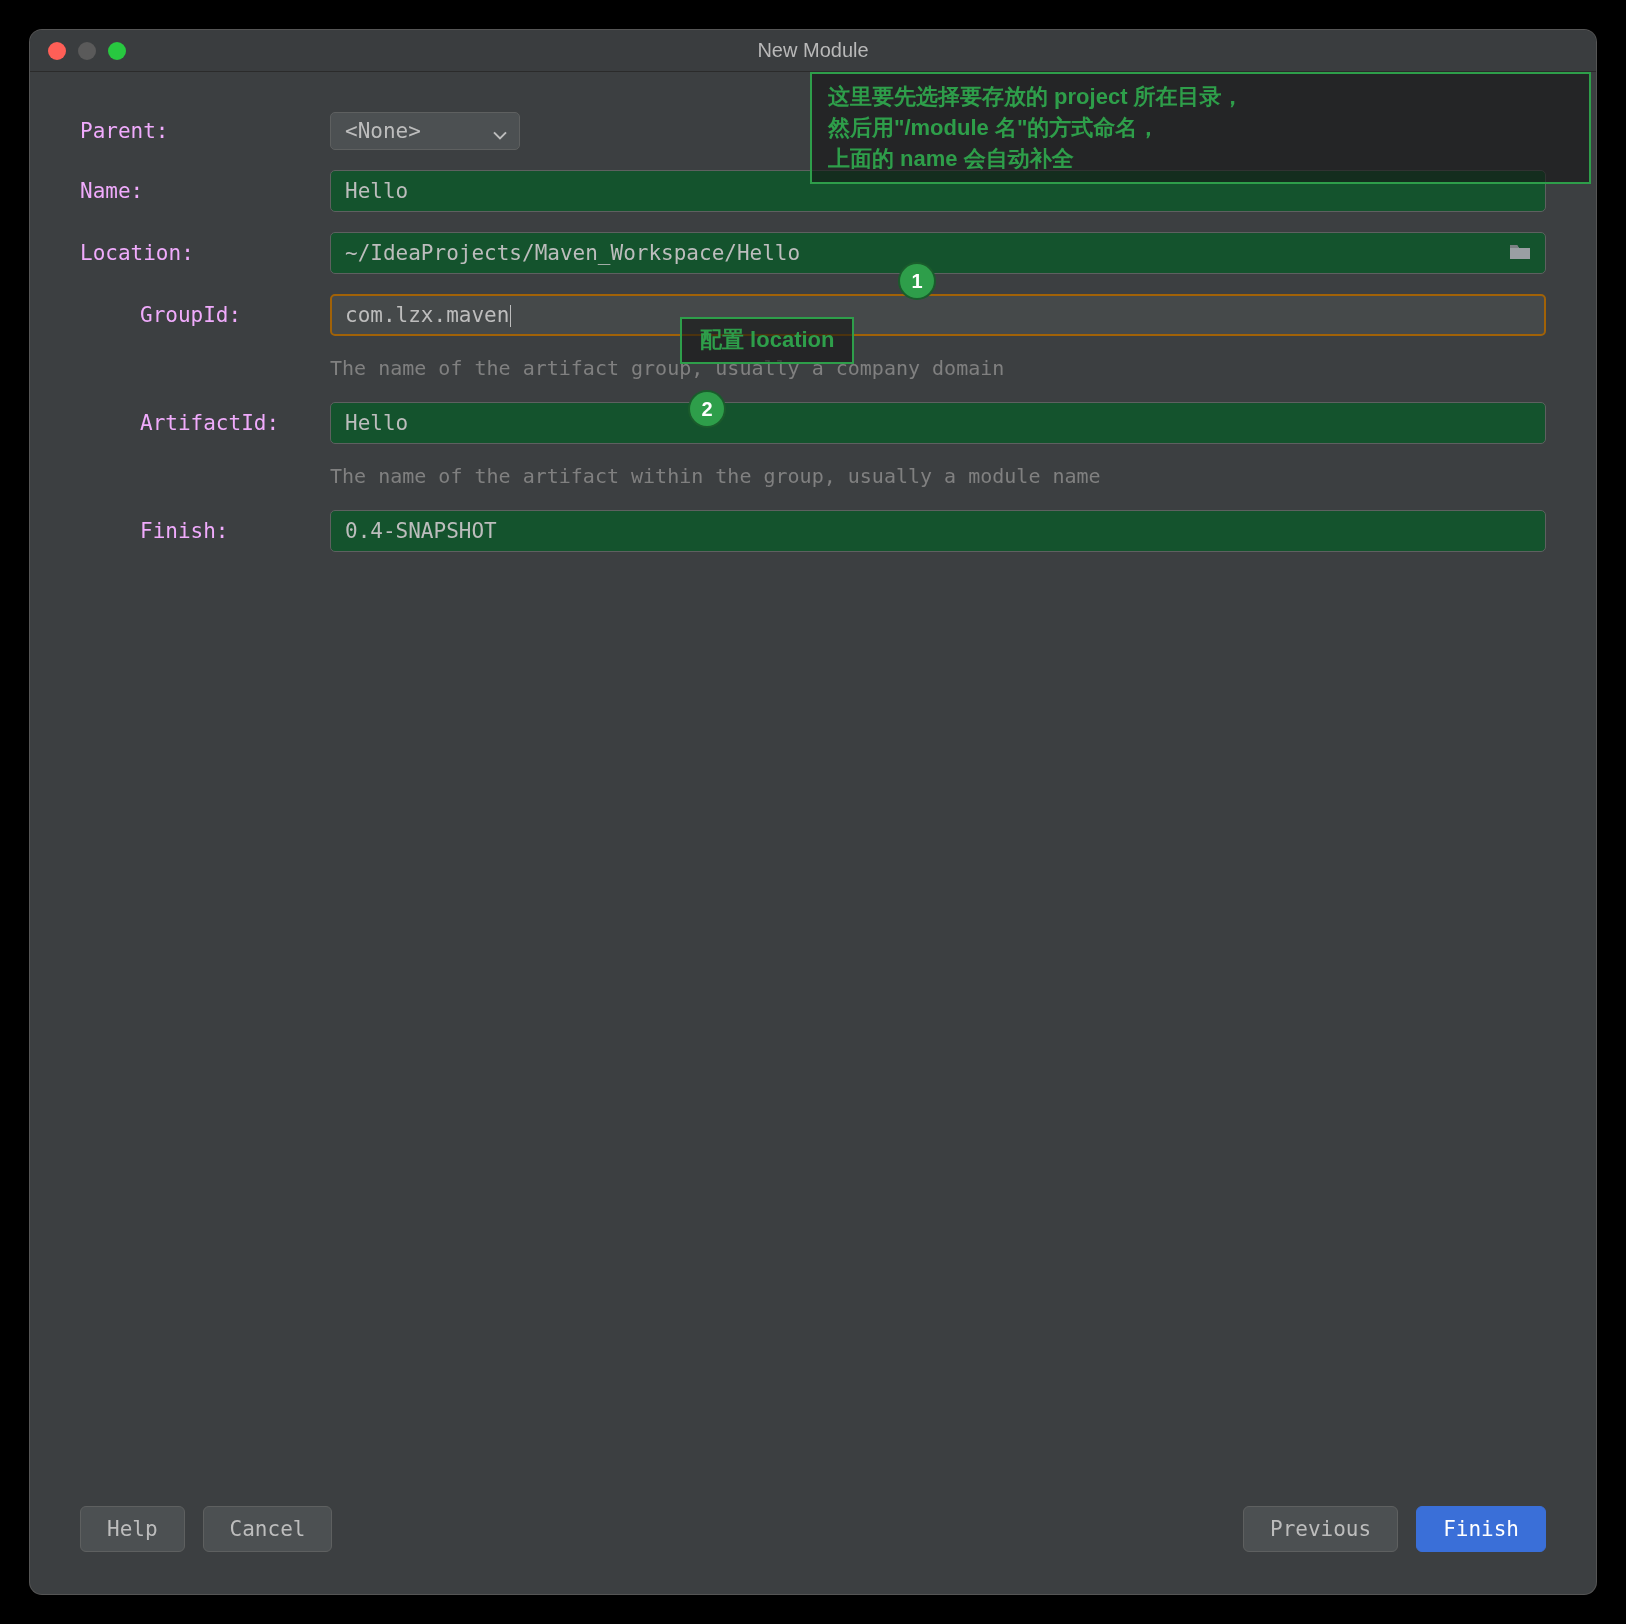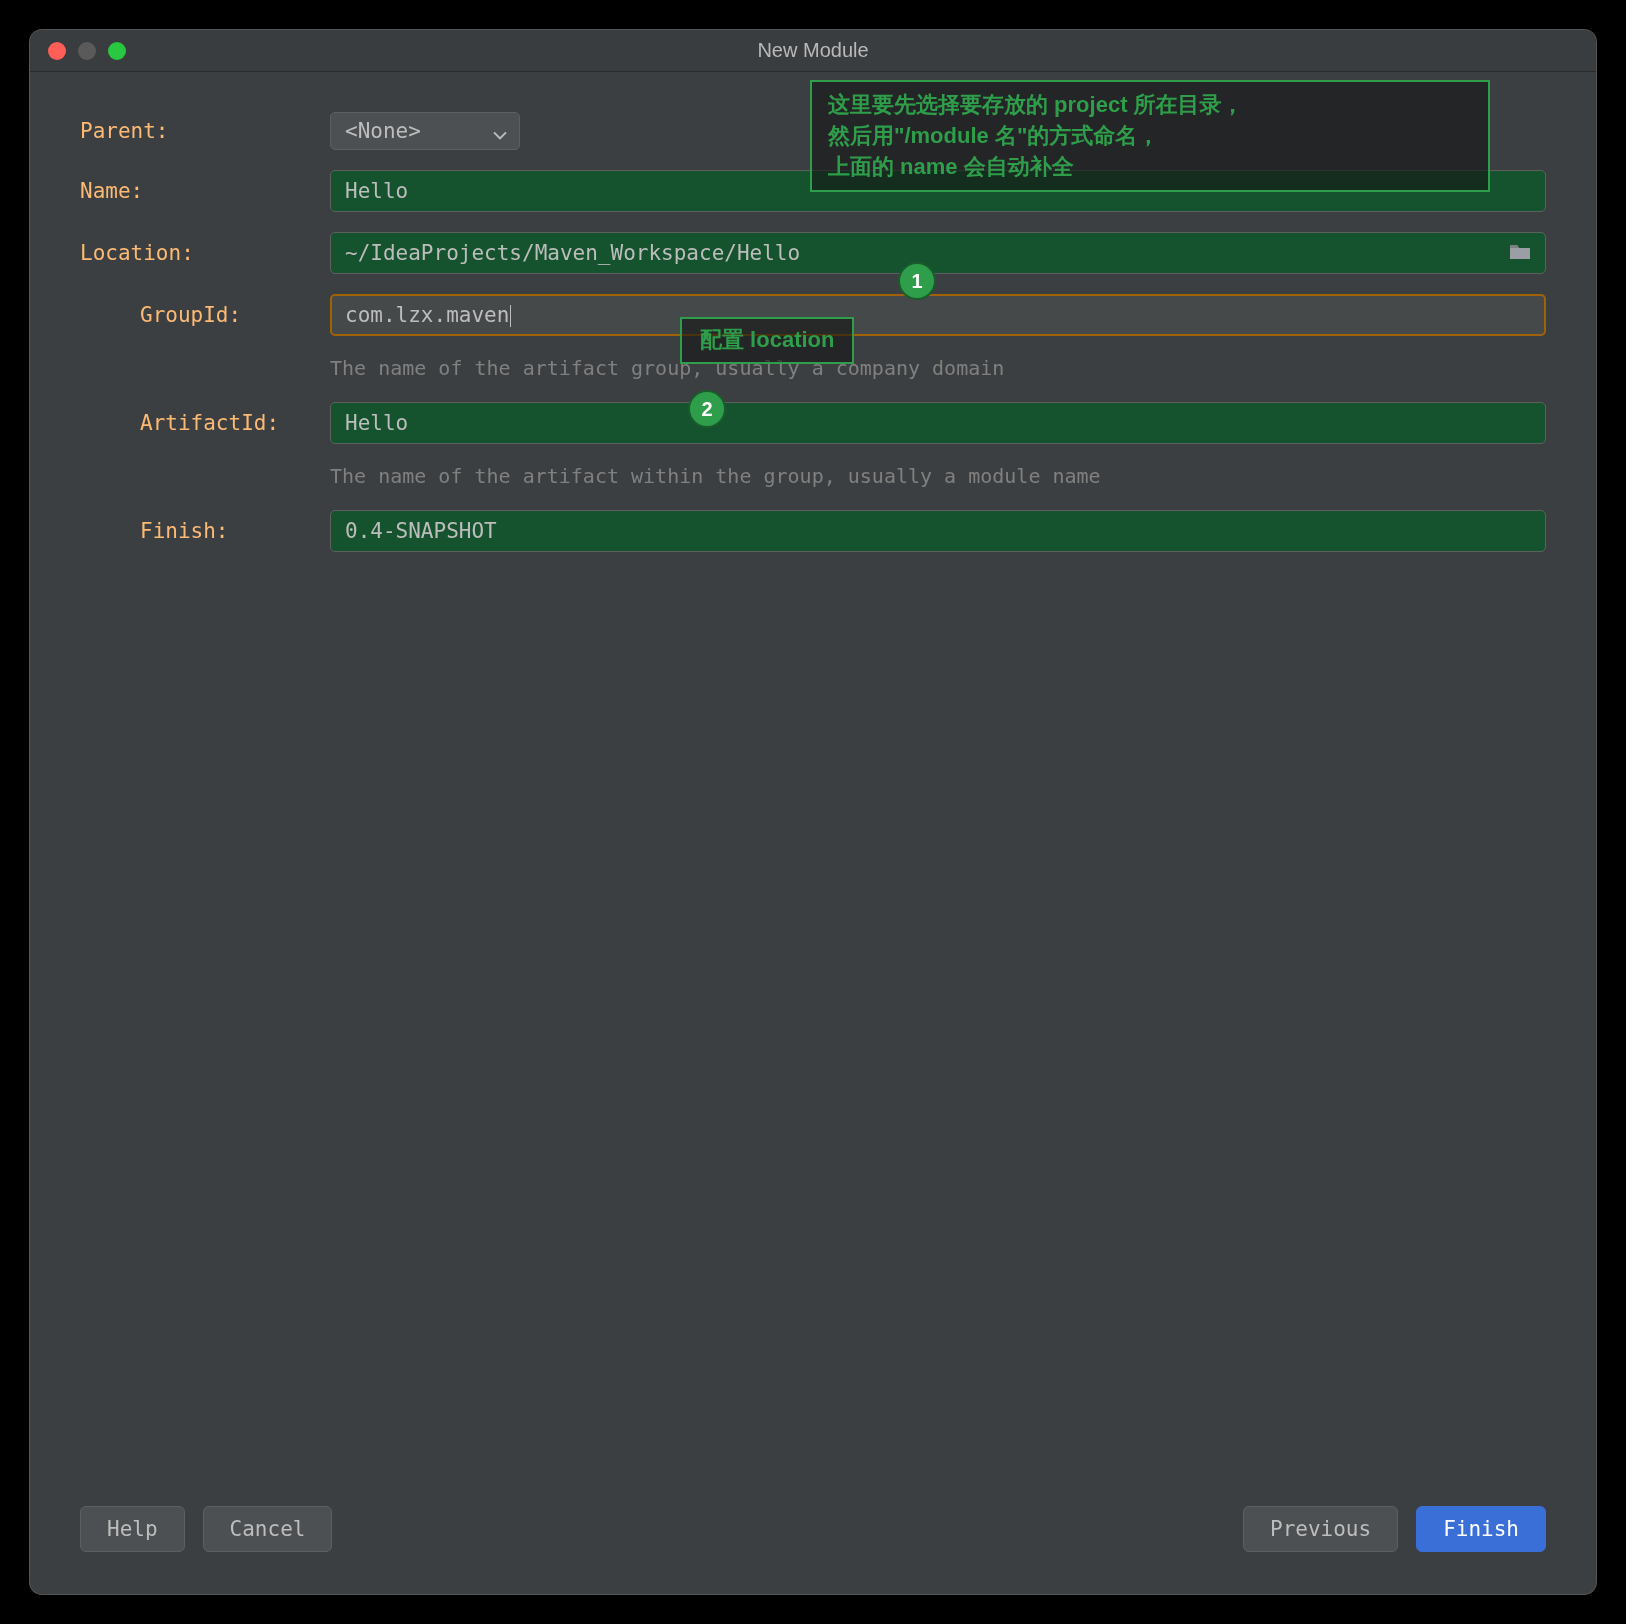--- a/index.html
+++ b/index.html
@@ -48,21 +48,21 @@
     padding: 40px 50px 20px 50px;
     position: relative;
   }
   .form-row {
     display: flex;
     align-items: center;
     margin-bottom: 20px;
   }
   .label-col {
     width: 250px;
-    color: #fdba74;
+    color: #f0abfc;
     font-size: 21px;
   }
   .input-col { flex: 1; position: relative; }
   .select-box {
     background: #4c5052;
     border: 1px solid #5e6060;
     border-radius: 5px;
     padding: 6px 40px 6px 14px;
     color: #bdbdbd;
     font-family: inherit;
@@ -255,21 +255,21 @@
 
     <div class="form-row indent">
       <div class="label-col">Finish:</div>
       <div class="input-col">
         <div class="text-input">
           <span>0.4-SNAPSHOT</span>
         </div>
       </div>
     </div>
 
-    <div class="annotation-box" style="top:8px; left:780px; width:680px;">
+    <div class="annotation-box" style="top:0; left:780px; width:781px;">
       <div>这里要先选择要存放的 project 所在目录，</div>
       <div>然后用"/module 名"的方式命名，</div>
       <div>上面的 name 会自动补全</div>
     </div>
 
     <div class="annotation-box small" style="top:245px; left:650px;">
       <span>配置 location</span>
     </div>
 
     <div class="step-badge" style="top:192px; left:870px;">

